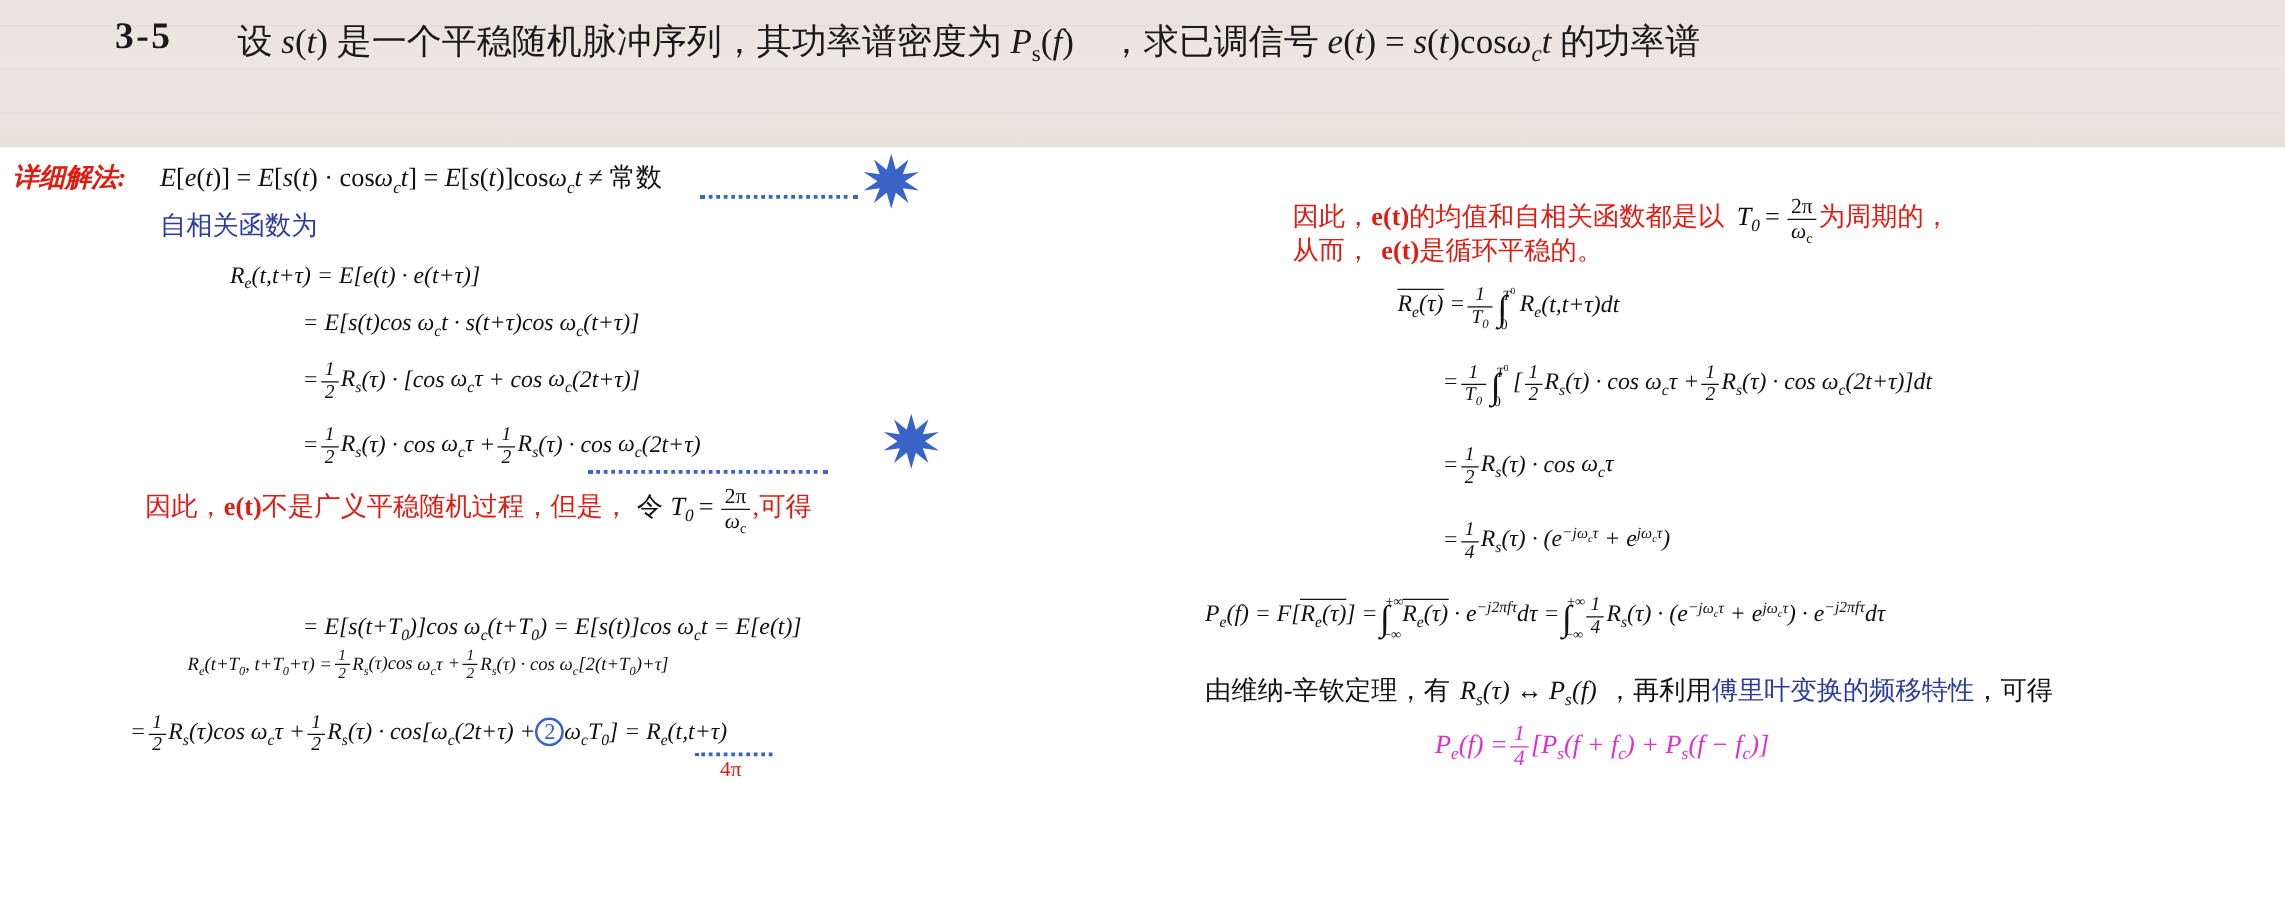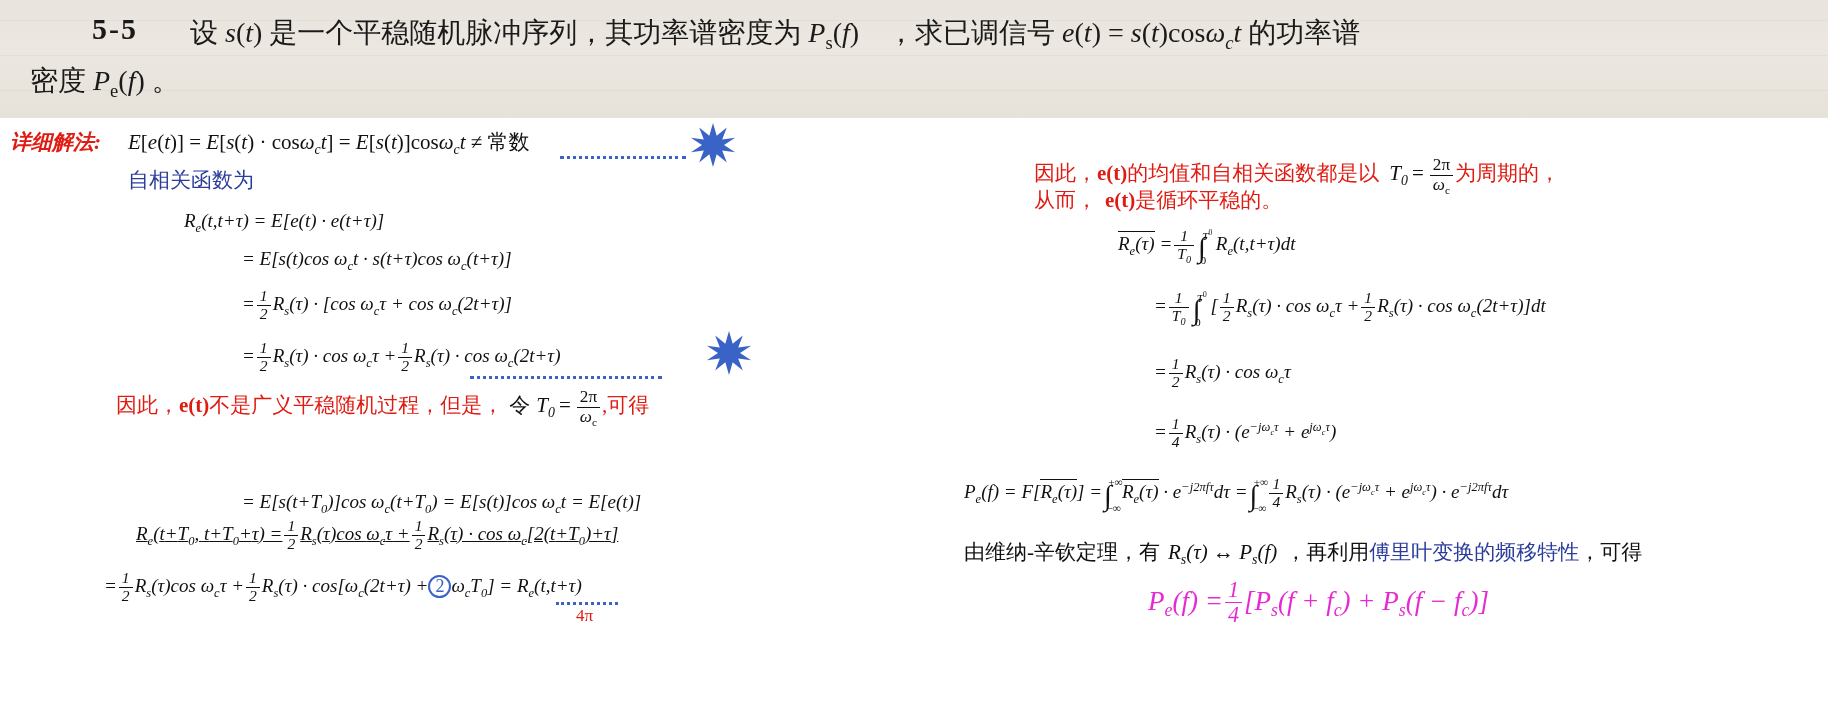--- a/index.html
+++ b/index.html
@@ -142,23 +142,22 @@
   }
 </style>
 </head>
 <body>
 
 <div id="problem-strip">
   <div class="scanline" style="top:20px"></div>
   <div class="scanline" style="top:55px"></div>
   <div class="scanline" style="top:90px"></div>
 
-  <div class="prob-line" id="prob-num">5-5</div>
+  <div class="prob-line" id="prob-num">3-5</div>
   <div class="prob-line" id="prob-l1">设 <i>s</i>(<i>t</i>) 是一个平稳随机脉冲序列，其功率谱密度为 <i>P</i><span class="sub">s</span>(<i>f</i>)　，求已调信号 <i>e</i>(<i>t</i>) = <i>s</i>(<i>t</i>)cos<i>ω<span class="sub">c</span>t</i> 的功率谱</div>
-  <div class="prob-line" id="prob-l2">密度 <i>P</i><span class="sub">e</span>(<i>f</i>) 。</div>
 </div>
 
 <div id="work-area">
 
   <div id="col-left">
 
     <div class="ln red" style="left:10px; top:10px; font-size:21px; font-style:italic; font-weight:bold;">详细解法:</div>
 
     <div class="ln black" style="left:128px; top:10px; font-size:21px;"><i>E</i>[<i>e</i>(<i>t</i>)] = <i>E</i>[<i>s</i>(<i>t</i>) · cos<i>ω<span class="sub">c</span>t</i>] = <i>E</i>[<i>s</i>(<i>t</i>)]cos<i>ω<span class="sub">c</span>t</i> ≠ 常数</div>
 
@@ -190,21 +189,21 @@
     </div>
     <div style="position:absolute; left:470px; top:258px; width:192px; border-bottom:3px dotted #3a63c8;"></div>
 
     <div class="ln" style="left:116px; top:270px; font-size:21px;">
       <span class="red">因此，</span><span class="red" style="font-weight:bold">e(t)</span><span class="red">不是广义平稳随机过程，但是，</span><span class="black" style="margin-left:6px">令</span><span class="black math" style="margin-left:6px"><i>T</i><span class="sub">0</span></span><span class="black" style="margin:0 4px">=</span><span class="frac black"><span class="num">2π</span><span class="den"><i>ω</i><span class="sub">c</span></span></span><span class="red">,可得</span>
     </div>
 
 
     <div class="ln black math" style="left:242px; top:373px; font-size:19px;">= <i>E</i>[<i>s</i>(<i>t</i>+<i>T</i><span class="sub">0</span>)]cos <i>ω<span class="sub">c</span></i>(<i>t</i>+<i>T</i><span class="sub">0</span>) = <i>E</i>[<i>s</i>(<i>t</i>)]cos <i>ω<span class="sub">c</span>t</i> = <i>E</i>[<i>e</i>(<i>t</i>)]</div>
 
-    <div class="ln black math" style="left:136px; top:400px; font-size:19px;text-decoration:underline;">
+    <div class="ln black math" style="left:150px; top:400px; font-size:15px;">
       <span><i>R<span class="sub">e</span></i>(<i>t</i>+<i>T</i><span class="sub">0</span>, <i>t</i>+<i>T</i><span class="sub">0</span>+<i>τ</i>) =</span><span class="frac"><span class="num">1</span><span class="den">2</span></span><span><i>R<span class="sub">s</span></i>(<i>τ</i>)cos <i>ω<span class="sub">c</span>τ</i> +</span><span class="frac"><span class="num">1</span><span class="den">2</span></span><span><i>R<span class="sub">s</span></i>(<i>τ</i>) · cos <i>ω<span class="sub">c</span></i>[2(<i>t</i>+<i>T</i><span class="sub">0</span>)+<i>τ</i>]</span>
     </div>
 
     <div class="ln black math" style="left:104px; top:452px; font-size:19px;">
       =<span class="frac"><span class="num">1</span><span class="den">2</span></span><span><i>R<span class="sub">s</span></i>(<i>τ</i>)cos <i>ω<span class="sub">c</span>τ</i> +</span><span class="frac"><span class="num">1</span><span class="den">2</span></span><span><i>R<span class="sub">s</span></i>(<i>τ</i>) · cos[<i>ω<span class="sub">c</span></i>(2<i>t</i>+<i>τ</i>) +</span><span class="circ-num">2</span><span><i>ω<span class="sub">c</span>T</i><span class="sub">0</span>] = <i>R<span class="sub">e</span></i>(<i>t</i>,<i>t</i>+<i>τ</i>)</span>
     </div>
 
     <div class="note-4pi" style="left:576px; top:488px;">4π</div>
     <div style="position:absolute; left:556px; top:484px; width:62px; border-bottom:3px dotted #3a63c8;"></div>
   </div>
@@ -236,17 +235,17 @@
     </div>
 
     <div class="ln black math" style="left:4px; top:358px; font-size:19px;">
       <span><i>P<span class="sub">e</span></i>(<i>f</i>) = <i>F</i>[<span class="ovl"><i>R<span class="sub">e</span></i>(<i>τ</i>)</span>] =</span><span class="intg">∫<span class="top">+∞</span><span class="bot">−∞</span></span><span><span class="ovl"><i>R<span class="sub">e</span></i>(<i>τ</i>)</span> · <i>e</i><span class="supr">−<i>j</i>2<i>πfτ</i></span><i>dτ</i> =</span><span class="intg">∫<span class="top">+∞</span><span class="bot">−∞</span></span><span class="frac"><span class="num">1</span><span class="den">4</span></span><span><i>R<span class="sub">s</span></i>(<i>τ</i>) · (<i>e</i><span class="supr">−<i>jω<span class="sub">c</span>τ</i></span> + <i>e</i><span class="supr"><i>jω<span class="sub">c</span>τ</i></span>) · <i>e</i><span class="supr">−<i>j</i>2<i>πfτ</i></span><i>dτ</i></span>
     </div>
 
     <div class="ln" style="left:4px; top:420px; font-size:21px;">
       <span class="black">由维纳-辛钦定理，有</span><span class="black math" style="margin:0 8px"><i>R<span class="sub">s</span></i>(<i>τ</i>) ↔ <i>P<span class="sub">s</span></i>(<i>f</i>)</span><span class="black">，再利用</span><span class="blue">傅里叶变换的频移特性</span><span class="black">，可得</span>
     </div>
 
-    <div class="ln mag math" style="left:188px; top:460px; font-size:27px;">
+    <div class="ln mag math" style="left:188px; top:460px; font-size:21px;">
       <span><i>P<span class="sub">e</span></i>(<i>f</i>) =</span><span class="frac"><span class="num">1</span><span class="den">4</span></span><span>[<i>P<span class="sub">s</span></i>(<i>f</i> + <i>f<span class="sub">c</span></i>) + <i>P<span class="sub">s</span></i>(<i>f</i> − <i>f<span class="sub">c</span></i>)]</span>
     </div>
   </div>
 </div>
 
 </body></html>

